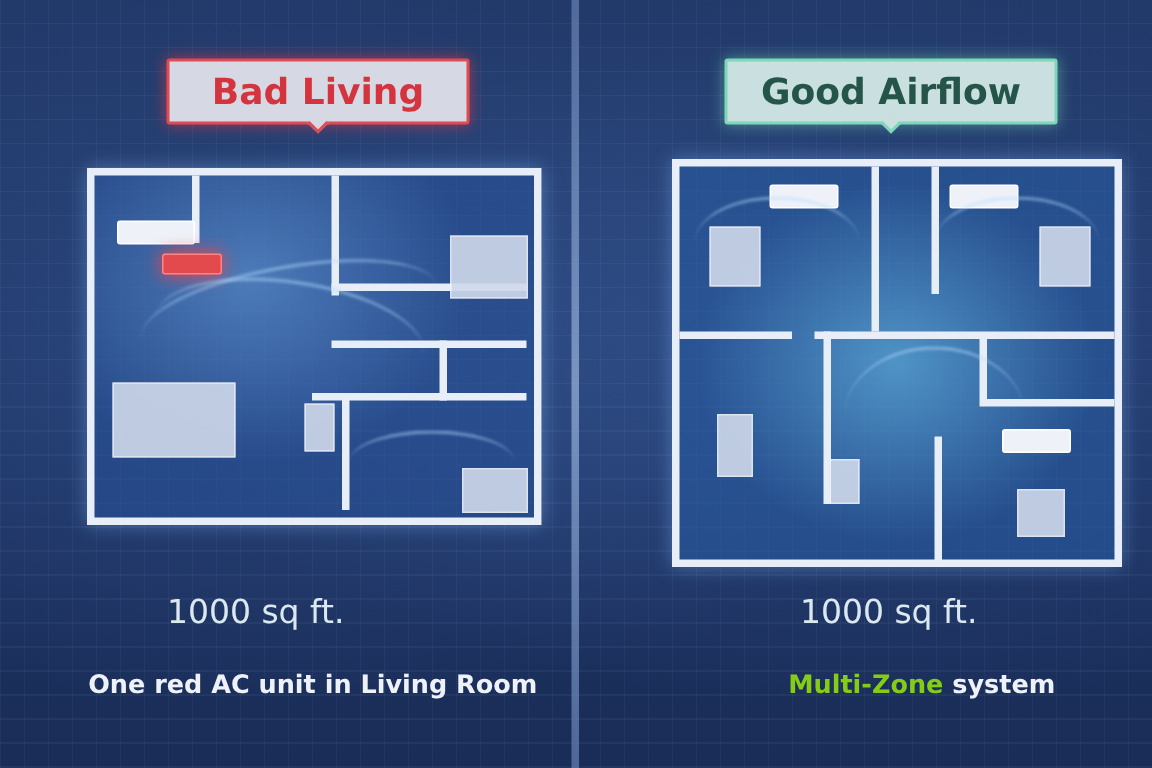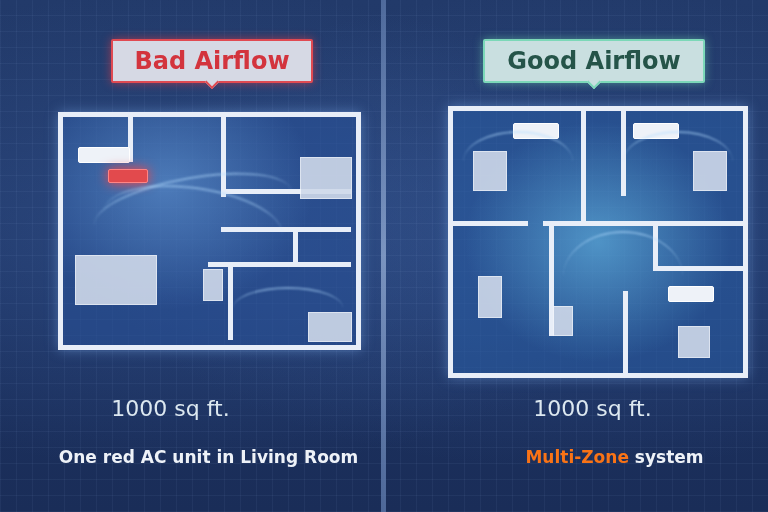--- a/index.html
+++ b/index.html
@@ -81,31 +81,31 @@
     position:absolute; top:396px; width:100%; text-align:center;
     font-size:22px; color:#dce8f0;
   }
   .left .area { left:-20px; }
   .right .area { left:-6px; }
   .caption {
     position:absolute; top:447px; width:100%; text-align:center;
     font-size:17px; font-weight:bold; color:#eef2f8;padding-left:18px;
   }
   .right .caption { left:-2px; }
-  .highlight { color:#f97316; }
+  .highlight { color:#84cc16; }
 </style>
 </head>
 <body>
 
 <div class="bg"></div>
 <div class="grid"></div>
 <div class="divider"></div>
 
 <div class="panel left">
-  <div class="title-badge">Bad Airflow</div>
+  <div class="title-badge">Bad Living</div>
 
   <div class="plan">
 
     <div class="wall" style="left:158px;top:0;width:5px;height:80px"></div>
     <div class="wall" style="left:158px;top:72px;width:130px;height:5px"></div>
     <div class="wall" style="left:158px;top:110px;width:130px;height:5px"></div>
     <div class="wall" style="left:230px;top:110px;width:5px;height:40px"></div>
     <div class="wall" style="left:145px;top:145px;width:143px;height:5px"></div>
     <div class="wall" style="left:165px;top:145px;width:5px;height:78px"></div>
     <div class="wall" style="left:65px;top:0;width:5px;height:45px"></div>

